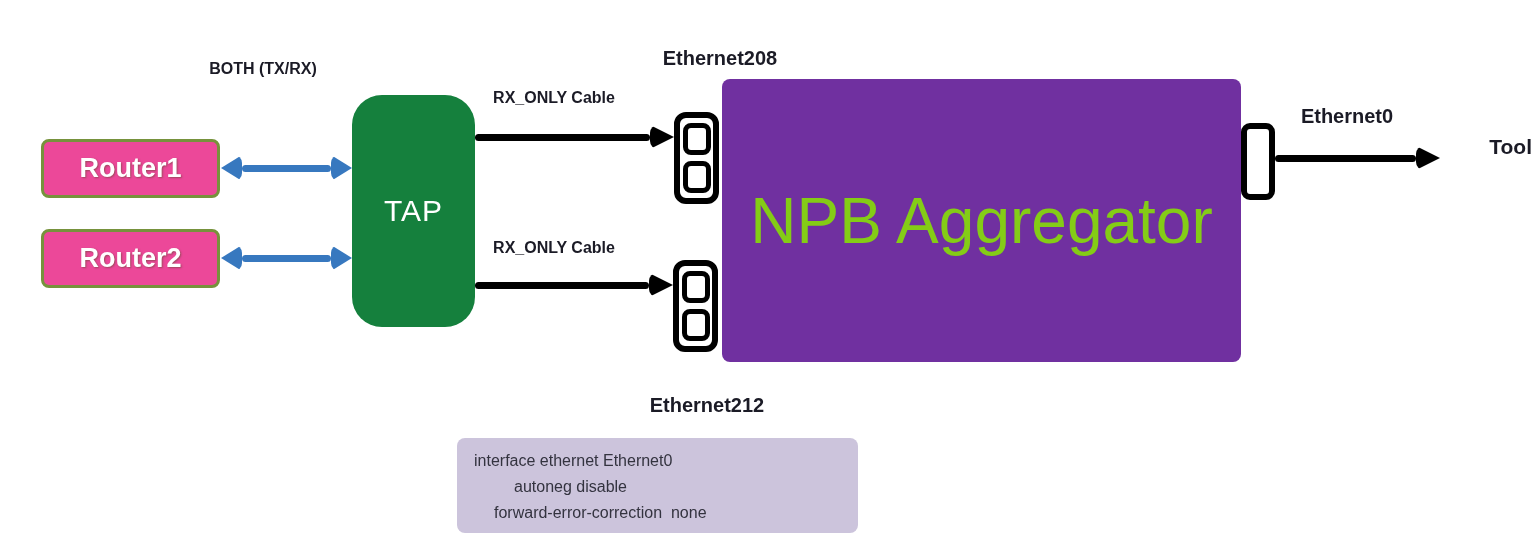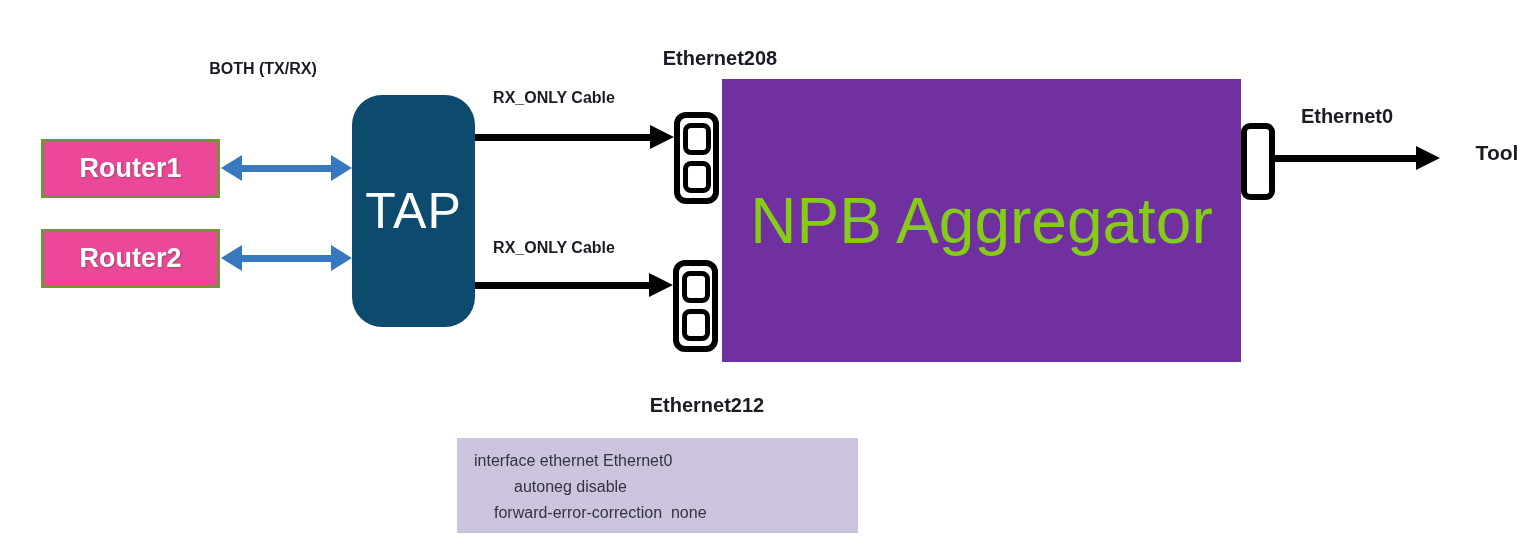--- a/index.html
+++ b/index.html
@@ -1,15 +1,15 @@
 <!DOCTYPE html>
 <html><head>
 <meta charset="utf-8">
 <style>
-  * { margin: 0; padding: 0; box-sizing: border-box; }
+  * { margin: 0; padding: 0; box-sizing: border-box; border-radius: 8px; }
   html, body { background: #ffffff; }
   body { font-family: "Liberation Sans", sans-serif; }
 
   .canvas {
     position: relative;
     width: 1540px;
     height: 558px;
     background: #ffffff;
     overflow: hidden;
   }
@@ -32,27 +32,27 @@
   }
   #router1 { top: 139px; }
   #router2 { top: 229px; }
 
   .tap-box {
     position: absolute;
     left: 352px;
     top: 95px;
     width: 123px;
     height: 232px;
-    background: #0c4a6e;
+    background: #15803d;
     border-radius: 30px;
     display: flex;
     align-items: center;
     justify-content: center;
     color: #ffffff;
-    font-size: 50px;
+    font-size: 30px;
     letter-spacing: 1px;
   }
 
   .npb-box {
     position: absolute;
     left: 722px;
     top: 79px;
     width: 519px;
     height: 283px;
     background: #7030a0;
@@ -71,21 +71,21 @@
     font-weight: bold;
     text-align: center;
     white-space: nowrap;
   }
   #lbl-both     { left: 203px;  top: 60px;  width: 120px; font-size: 16px; }
   #lbl-rx-top   { left: 486px;  top: 89px;  width: 136px; font-size: 16px; }
   #lbl-rx-bot   { left: 486px;  top: 239px; width: 136px; font-size: 16px; }
   #lbl-eth208   { left: 650px;  top: 47px;  width: 140px; font-size: 20px; }
   #lbl-eth212   { left: 637px;  top: 394px; width: 140px; font-size: 20px; }
   #lbl-eth0     { left: 1286px; top: 105px; width: 122px; font-size: 20px; }
-  #lbl-tool     { left: 1462px; top: 141px; width: 70px;  font-size: 21px; text-align: center; }
+  #lbl-tool     { left: 1462px; top: 135px; width: 70px;  font-size: 21px; text-align: right; }
 
   
   .arrow {
     position: absolute;
     display: flex;
     align-items: center;
   }
   .arrow .shaft { flex: 1; height: 7px; }
   .arrow .head-right {
     width: 0; height: 0;

